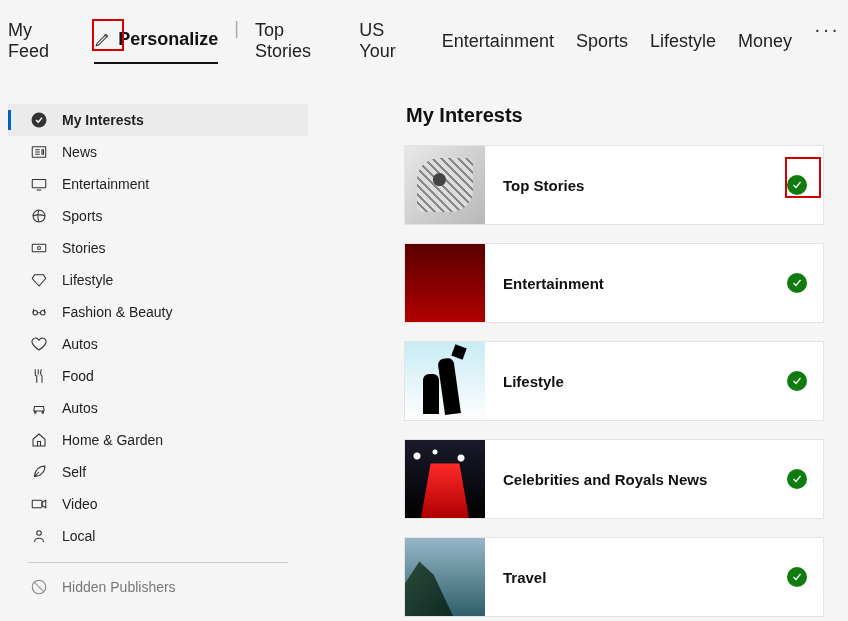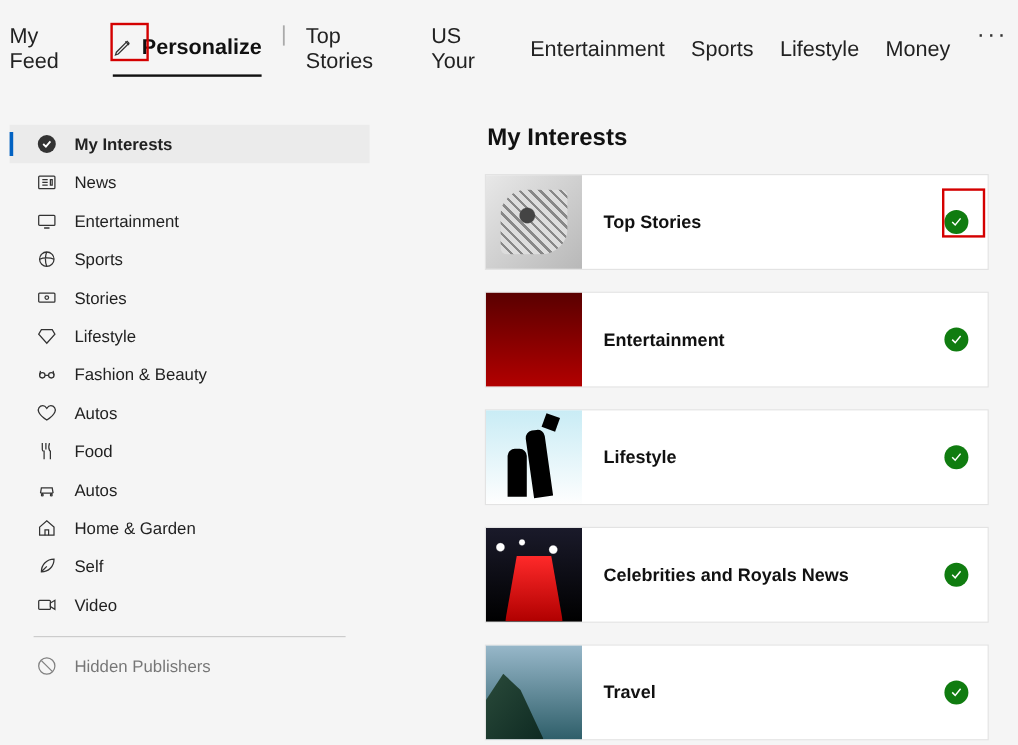--- a/index.html
+++ b/index.html
@@ -181,20 +181,29 @@
     </div>
     <div class="side-item">
       <span class="side-icon">
           <svg viewBox="0 0 24 24">
             <rect x="3" y="7" width="13" height="10" rx="1"></rect>
             <path d="M16 10l5-3v10l-5-3z"></path>
           </svg>
         </span>
       <span>Video</span>
     </div>
+    <div class="side-item">
+      <span class="side-icon">
+          <svg viewBox="0 0 24 24">
+            <circle cx="12" cy="8" r="3"></circle>
+            <path d="M6 20c0-3 3-5 6-5s6 2 6 5"></path>
+          </svg>
+        </span>
+      <span>Local</span>
+    </div>
     <hr class="side-sep">
     <div class="side-item" style="opacity:0.6">
       <span class="side-icon">
           <svg viewBox="0 0 24 24">
             <circle cx="12" cy="12" r="9"></circle>
             <path d="M6 6l12 12"></path>
           </svg>
         </span>
       <span>Hidden Publishers</span>
     </div>

